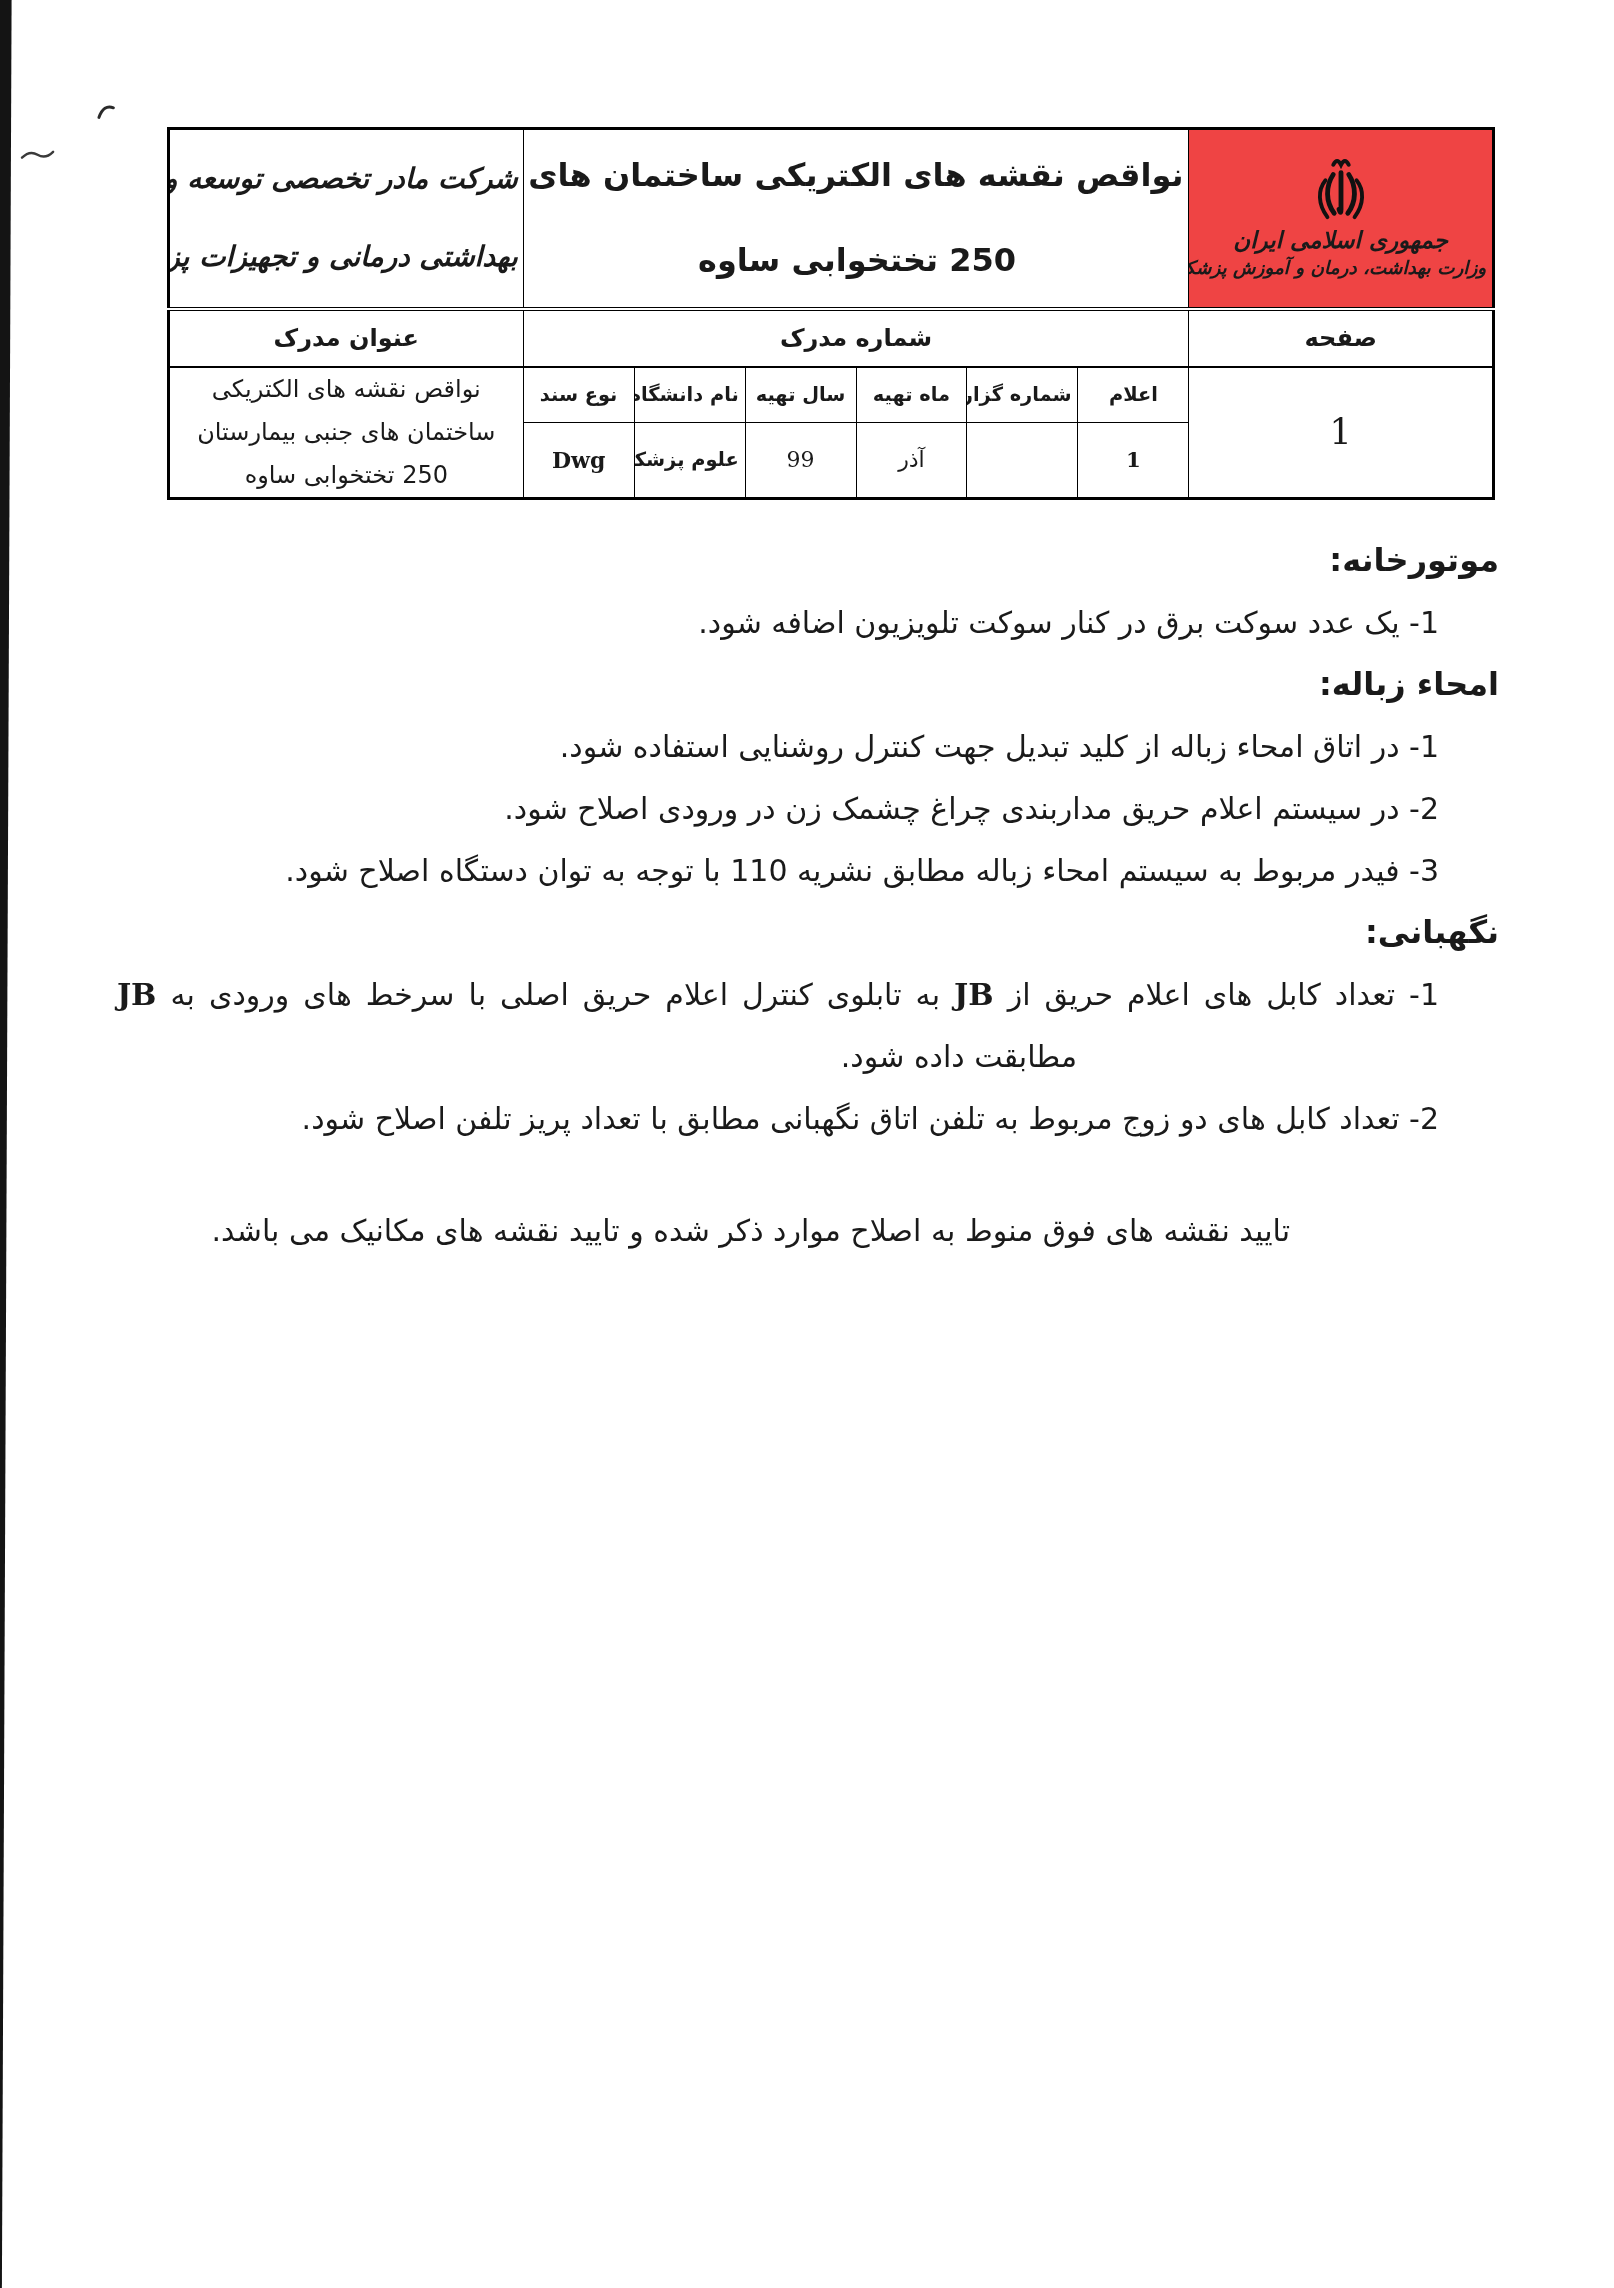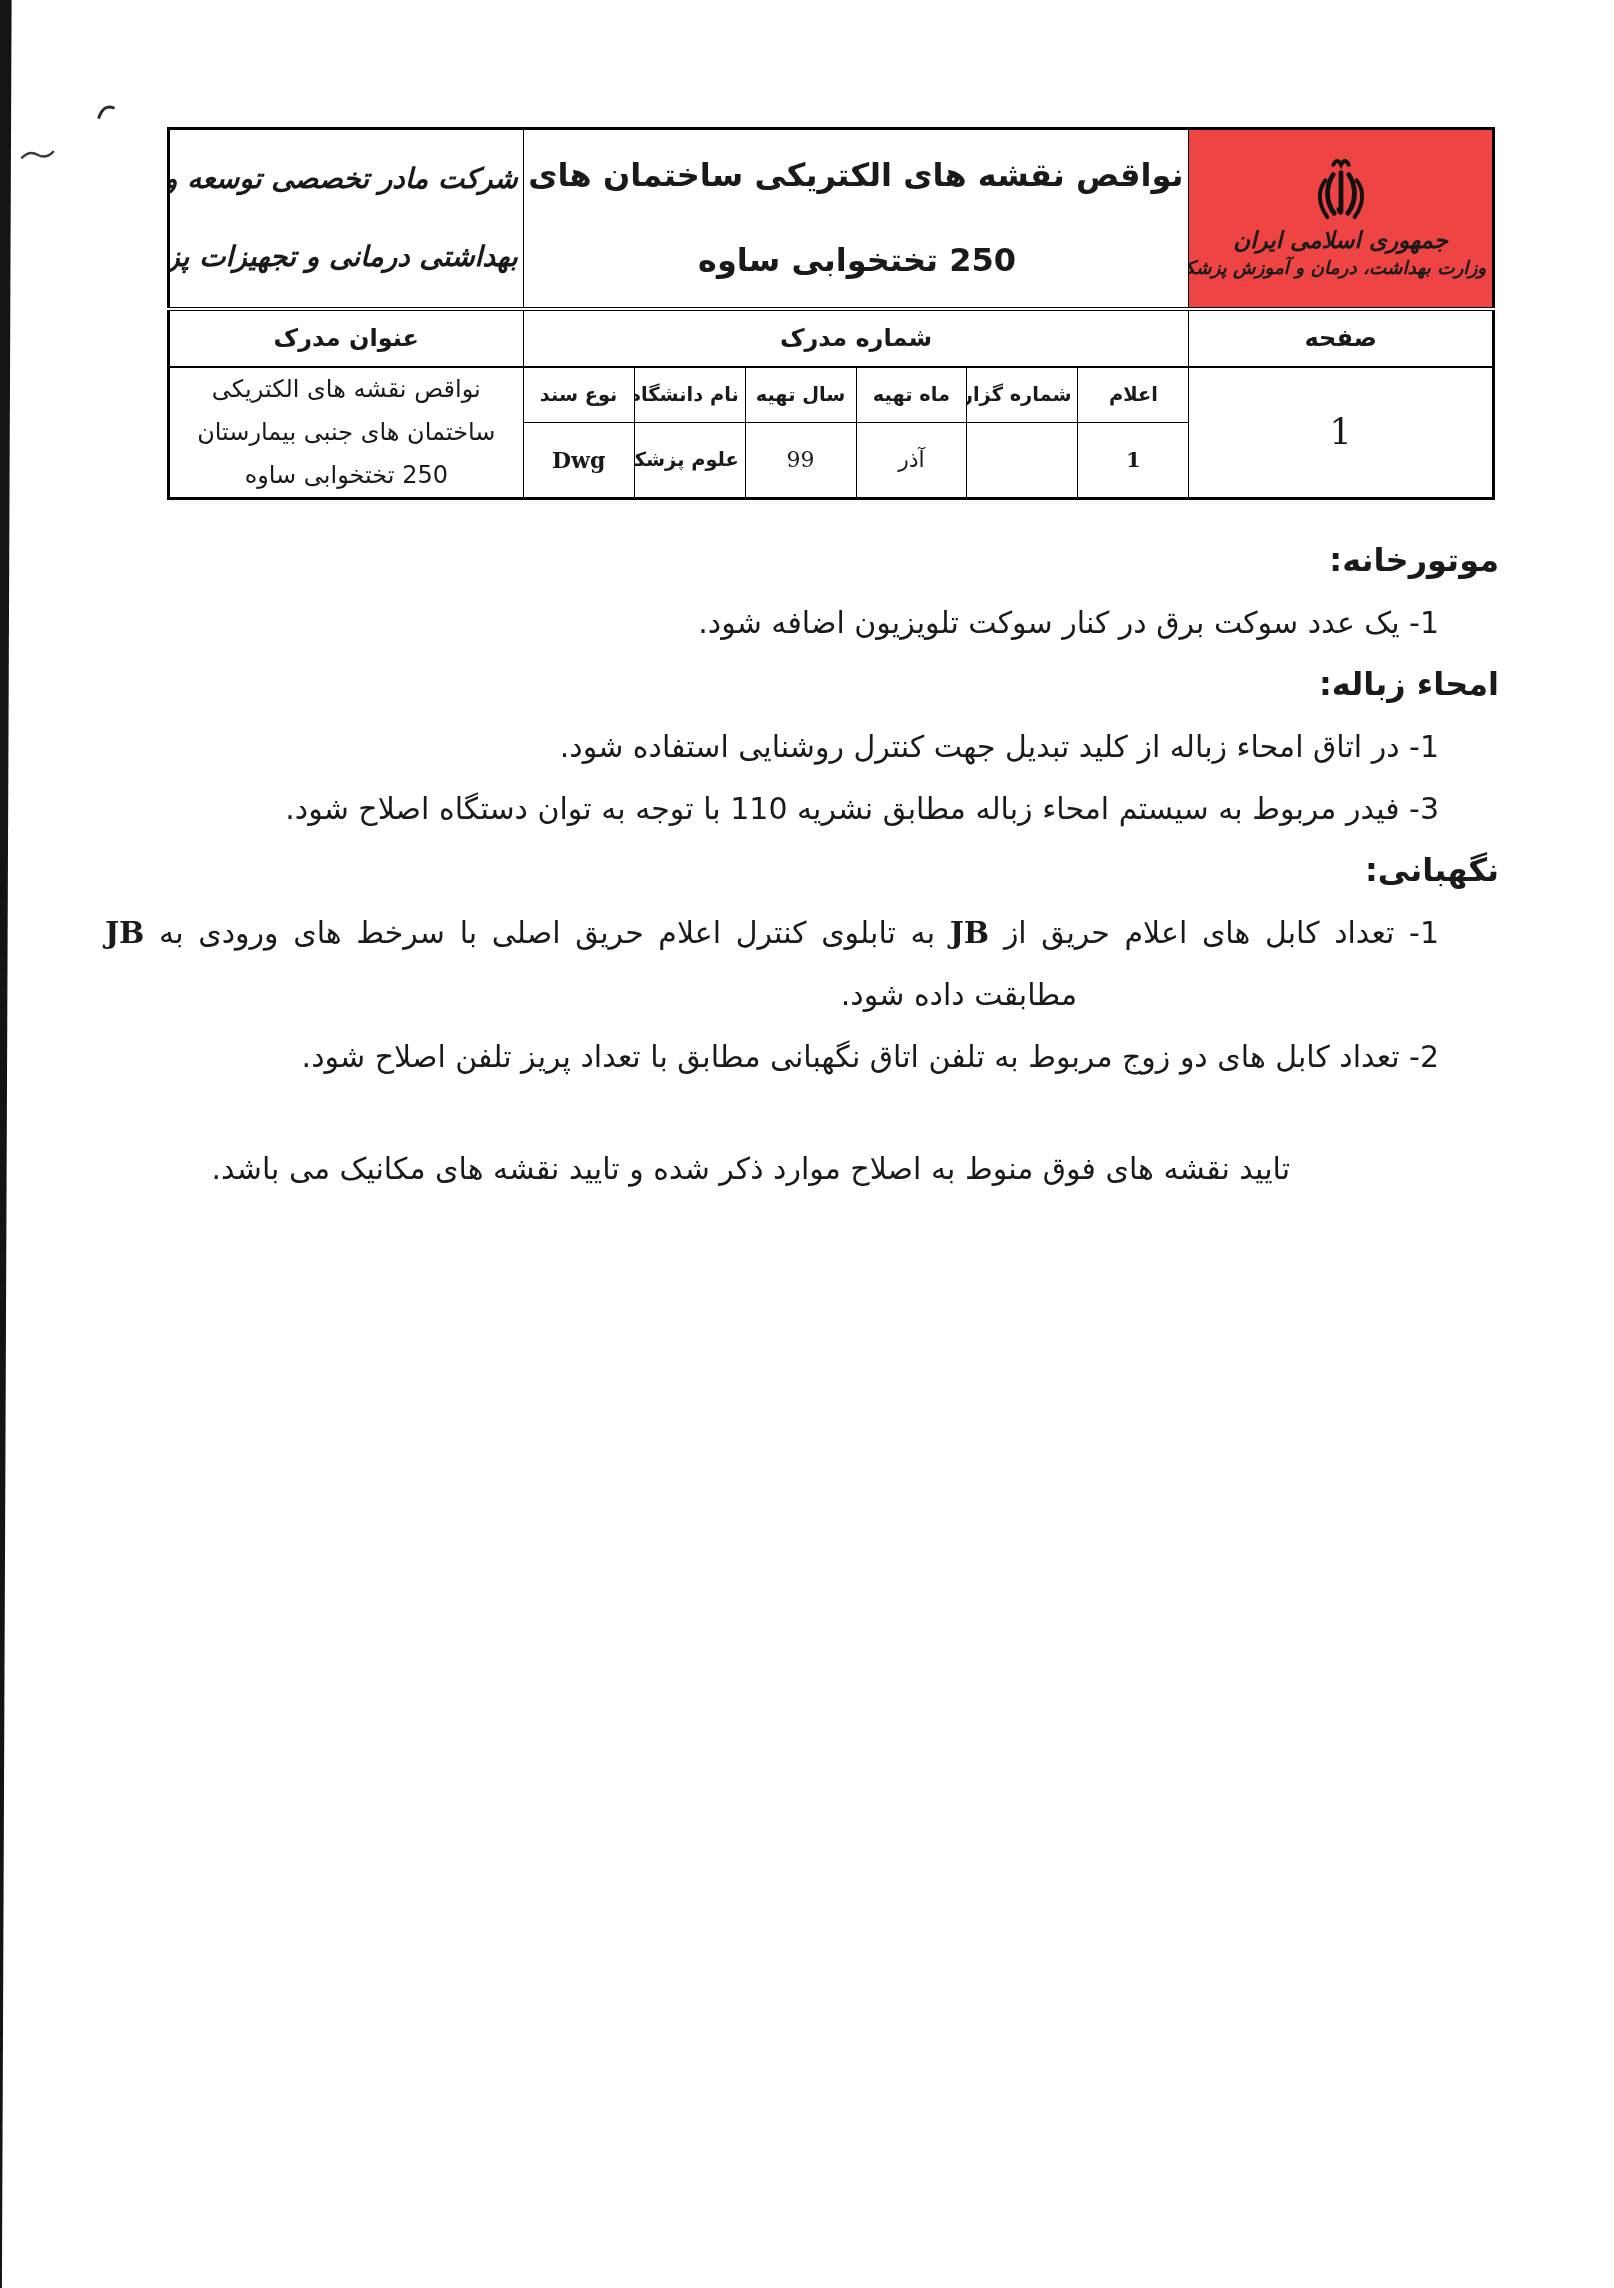--- a/index.html
+++ b/index.html
@@ -54,21 +54,21 @@
   .sublbl{font-weight:bold;font-size:19.4px;white-space:nowrap;}
   .doc-title-cell{font-size:24px;line-height:43px;}
   .latin{font-family:"DejaVu Serif",serif;}
   .v-dwg{font-weight:bold;font-size:22px;}
   .v-uni{font-weight:bold;font-size:19.4px;white-space:nowrap;}
   .v-num{font-size:22px;}
   .v-vir{font-weight:bold;font-size:21.3px;}
   .page-val{font-size:35px;}
   
   .body-text{
-    position:absolute;top:536px;right:115px;left:104px;
+    position:absolute;top:536px;right:115px;left:116px;
     direction:rtl;text-align:right;
     font-size:30px;
   }
   .bline{height:62px;line-height:49px;}
   .bline.heading{font-weight:bold;font-size:32px;}
   .bline.item{padding-right:60px;}
   .bline.item.jfull{text-align:justify;text-align-last:justify;padding-left:1.9px;}
   .bline.item.cont{padding-right:422px;text-align:right;}
   .closing{margin-top:50px;padding-right:209px;height:62px;line-height:49px;}
 </style>
@@ -141,20 +141,21 @@
     </tr>
   </tbody>
     </table>
 
   <div class="body-text">
     <div>
         <div class="bline heading">موتورخانه:</div>
         <div class="bline item">1- یک عدد سوکت برق در کنار سوکت تلویزیون اضافه شود.</div>
         <div class="bline heading">امحاء زباله:</div>
         <div class="bline item">1- در اتاق امحاء زباله از کلید تبدیل جهت کنترل روشنایی استفاده شود.</div>
+        <div class="bline item">2- در سیستم اعلام حریق مداربندی چراغ چشمک زن در ورودی اصلاح شود.</div>
         <div class="bline item">3- فیدر مربوط به سیستم امحاء زباله مطابق نشریه 110 با توجه به توان دستگاه اصلاح شود.</div>
         <div class="bline heading">نگهبانی:</div>
         <div class="bline item jfull">1- تعداد کابل های اعلام حریق از <b class="latin">JB</b> به تابلوی کنترل اعلام حریق اصلی با سرخط های ورودی به <b class="latin">JB</b></div>
         <div class="bline item cont">مطابقت داده شود.</div>
         <div class="bline item">2- تعداد کابل های دو زوج مربوط به تلفن اتاق نگهبانی مطابق با تعداد پریز تلفن اصلاح شود.</div>
       </div>
     <div class="closing">تایید نقشه های فوق منوط به اصلاح موارد ذکر شده و تایید نقشه های مکانیک می باشد.</div>
   </div>
 
 </div>

